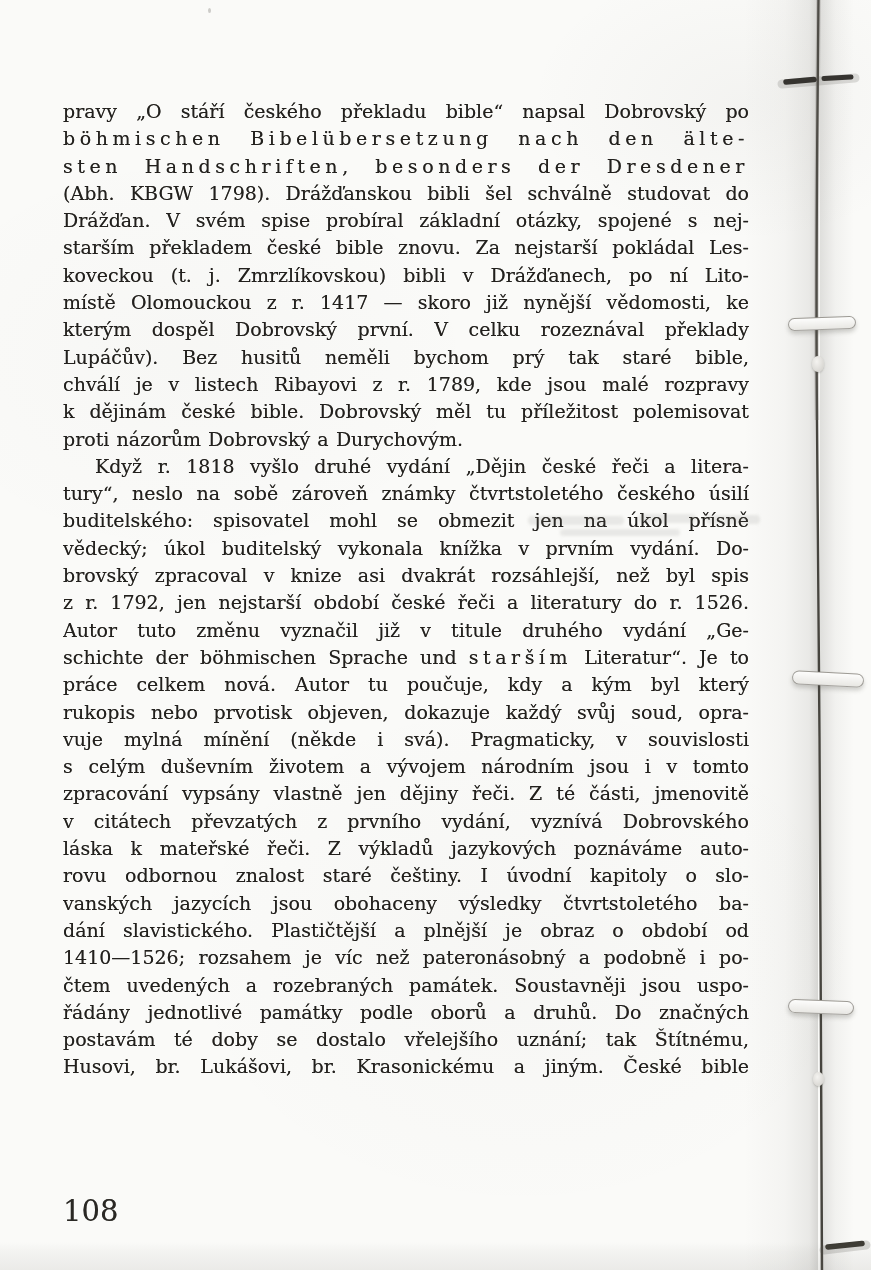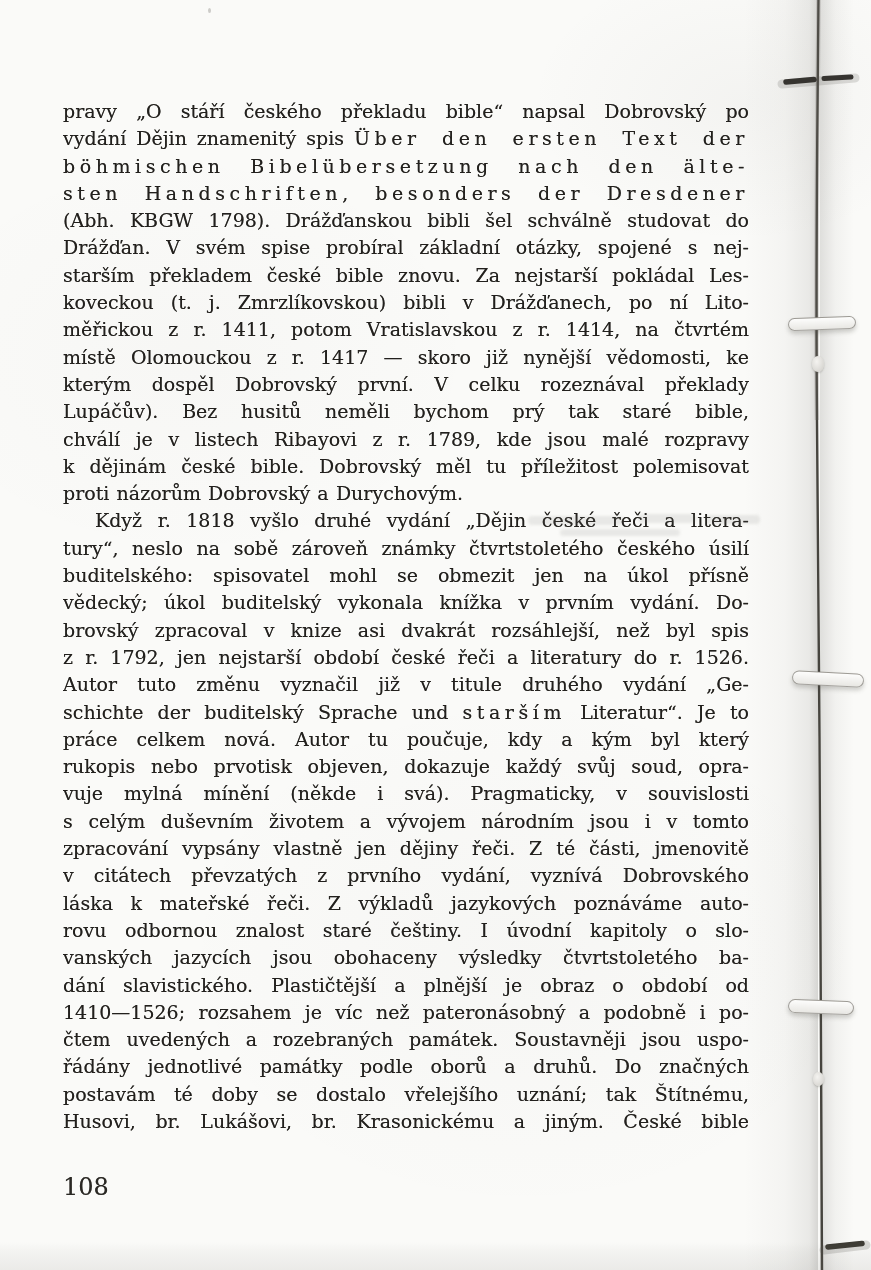--- a/index.html
+++ b/index.html
@@ -47,22 +47,22 @@
   .line.nojust { text-align: left; }
   .line.nojust::after { content: none; }
   .line.indent { text-indent: 32px; }
   .sperr {
     letter-spacing: 0.24em;
     word-spacing: 0.42em;
   }
   .page-number {
     position: absolute;
     left: 63px;
-    top: 1172px;
-    font-size: 24px;
+    top: 1196px;
+    font-size: 29px;
     line-height: 30px;
     color: #2a2824;
     text-shadow: 0 0 0.6px rgba(34,32,29,0.5);
   }
   
   .gutter-shadow-left {
     position: absolute;
     left: 744px; top: 0;
     width: 74px; height: 1270px;
     background: linear-gradient(90deg,
@@ -126,44 +126,42 @@
   }
 </style>
 </head>
 <body>
 
 <div class="scan-page">
 
   <div class="text-block">
       <div class="paragraph">
         <div class="line"><span>pravy „O stáří českého překladu bible“ napsal Dobrovský po</span></div>
-        <div class="line"><span>vydání Dějin znamenitý spis </span><span class="sperr">Über den ersten Text der</span></div>
         <div class="line"><span class="sperr">böhmischen Bibelübersetzung nach den älte-</span></div>
         <div class="line"><span class="sperr">sten Handschriften, besonders der Dresdener</span></div>
         <div class="line"><span>(Abh. KBGW 1798). Drážďanskou bibli šel schválně studovat do</span></div>
         <div class="line"><span>Drážďan. V svém spise probíral základní otázky, spojené s nej-</span></div>
         <div class="line"><span>starším překladem české bible znovu. Za nejstarší pokládal Les-</span></div>
         <div class="line"><span>koveckou (t. j. Zmrzlíkovskou) bibli v Drážďanech, po ní Lito-</span></div>
-        <div class="line"><span>měřickou z r. 1411, potom Vratislavskou z r. 1414, na čtvrtém</span></div>
         <div class="line"><span>místě Olomouckou z r. 1417 — skoro již nynější vědomosti, ke</span></div>
         <div class="line"><span>kterým dospěl Dobrovský první. V celku rozeznával překlady</span></div>
         <div class="line"><span>Lupáčův). Bez husitů neměli bychom prý tak staré bible,</span></div>
         <div class="line"><span>chválí je v listech Ribayovi z r. 1789, kde jsou malé rozpravy</span></div>
         <div class="line"><span>k dějinám české bible. Dobrovský měl tu příležitost polemisovat</span></div>
         <div class="line nojust"><span>proti názorům Dobrovský a Durychovým.</span></div>
       </div>
       <div class="paragraph">
         <div class="line indent"><span>Když r. 1818 vyšlo druhé vydání „Dějin české řeči a litera-</span></div>
         <div class="line"><span>tury“, neslo na sobě zároveň známky čtvrtstoletého českého úsilí</span></div>
         <div class="line"><span>buditelského: spisovatel mohl se obmezit jen na úkol přísně</span></div>
         <div class="line"><span>vědecký; úkol buditelský vykonala knížka v prvním vydání. Do-</span></div>
         <div class="line"><span>brovský zpracoval v knize asi dvakrát rozsáhlejší, než byl spis</span></div>
         <div class="line"><span>z r. 1792, jen nejstarší období české řeči a literatury do r. 1526.</span></div>
         <div class="line"><span>Autor tuto změnu vyznačil již v titule druhého vydání „Ge-</span></div>
-        <div class="line"><span>schichte der buditelský Sprache und </span><span class="sperr">starším</span><span> Literatur“. Je to</span></div>
+        <div class="line"><span>schichte der böhmischen Sprache und </span><span class="sperr">starším</span><span> Literatur“. Je to</span></div>
         <div class="line"><span>práce celkem nová. Autor tu poučuje, kdy a kým byl který</span></div>
         <div class="line"><span>rukopis nebo prvotisk objeven, dokazuje každý svůj soud, opra-</span></div>
         <div class="line"><span>vuje mylná mínění (někde i svá). Pragmaticky, v souvislosti</span></div>
         <div class="line"><span>s celým duševním životem a vývojem národním jsou i v tomto</span></div>
         <div class="line"><span>zpracování vypsány vlastně jen dějiny řeči. Z té části, jmenovitě</span></div>
         <div class="line"><span>v citátech převzatých z prvního vydání, vyznívá Dobrovského</span></div>
         <div class="line"><span>láska k mateřské řeči. Z výkladů jazykových poznáváme auto-</span></div>
         <div class="line"><span>rovu odbornou znalost staré češtiny. I úvodní kapitoly o slo-</span></div>
         <div class="line"><span>vanských jazycích jsou obohaceny výsledky čtvrtstoletého ba-</span></div>
         <div class="line"><span>dání slavistického. Plastičtější a plnější je obraz o období od</span></div>

